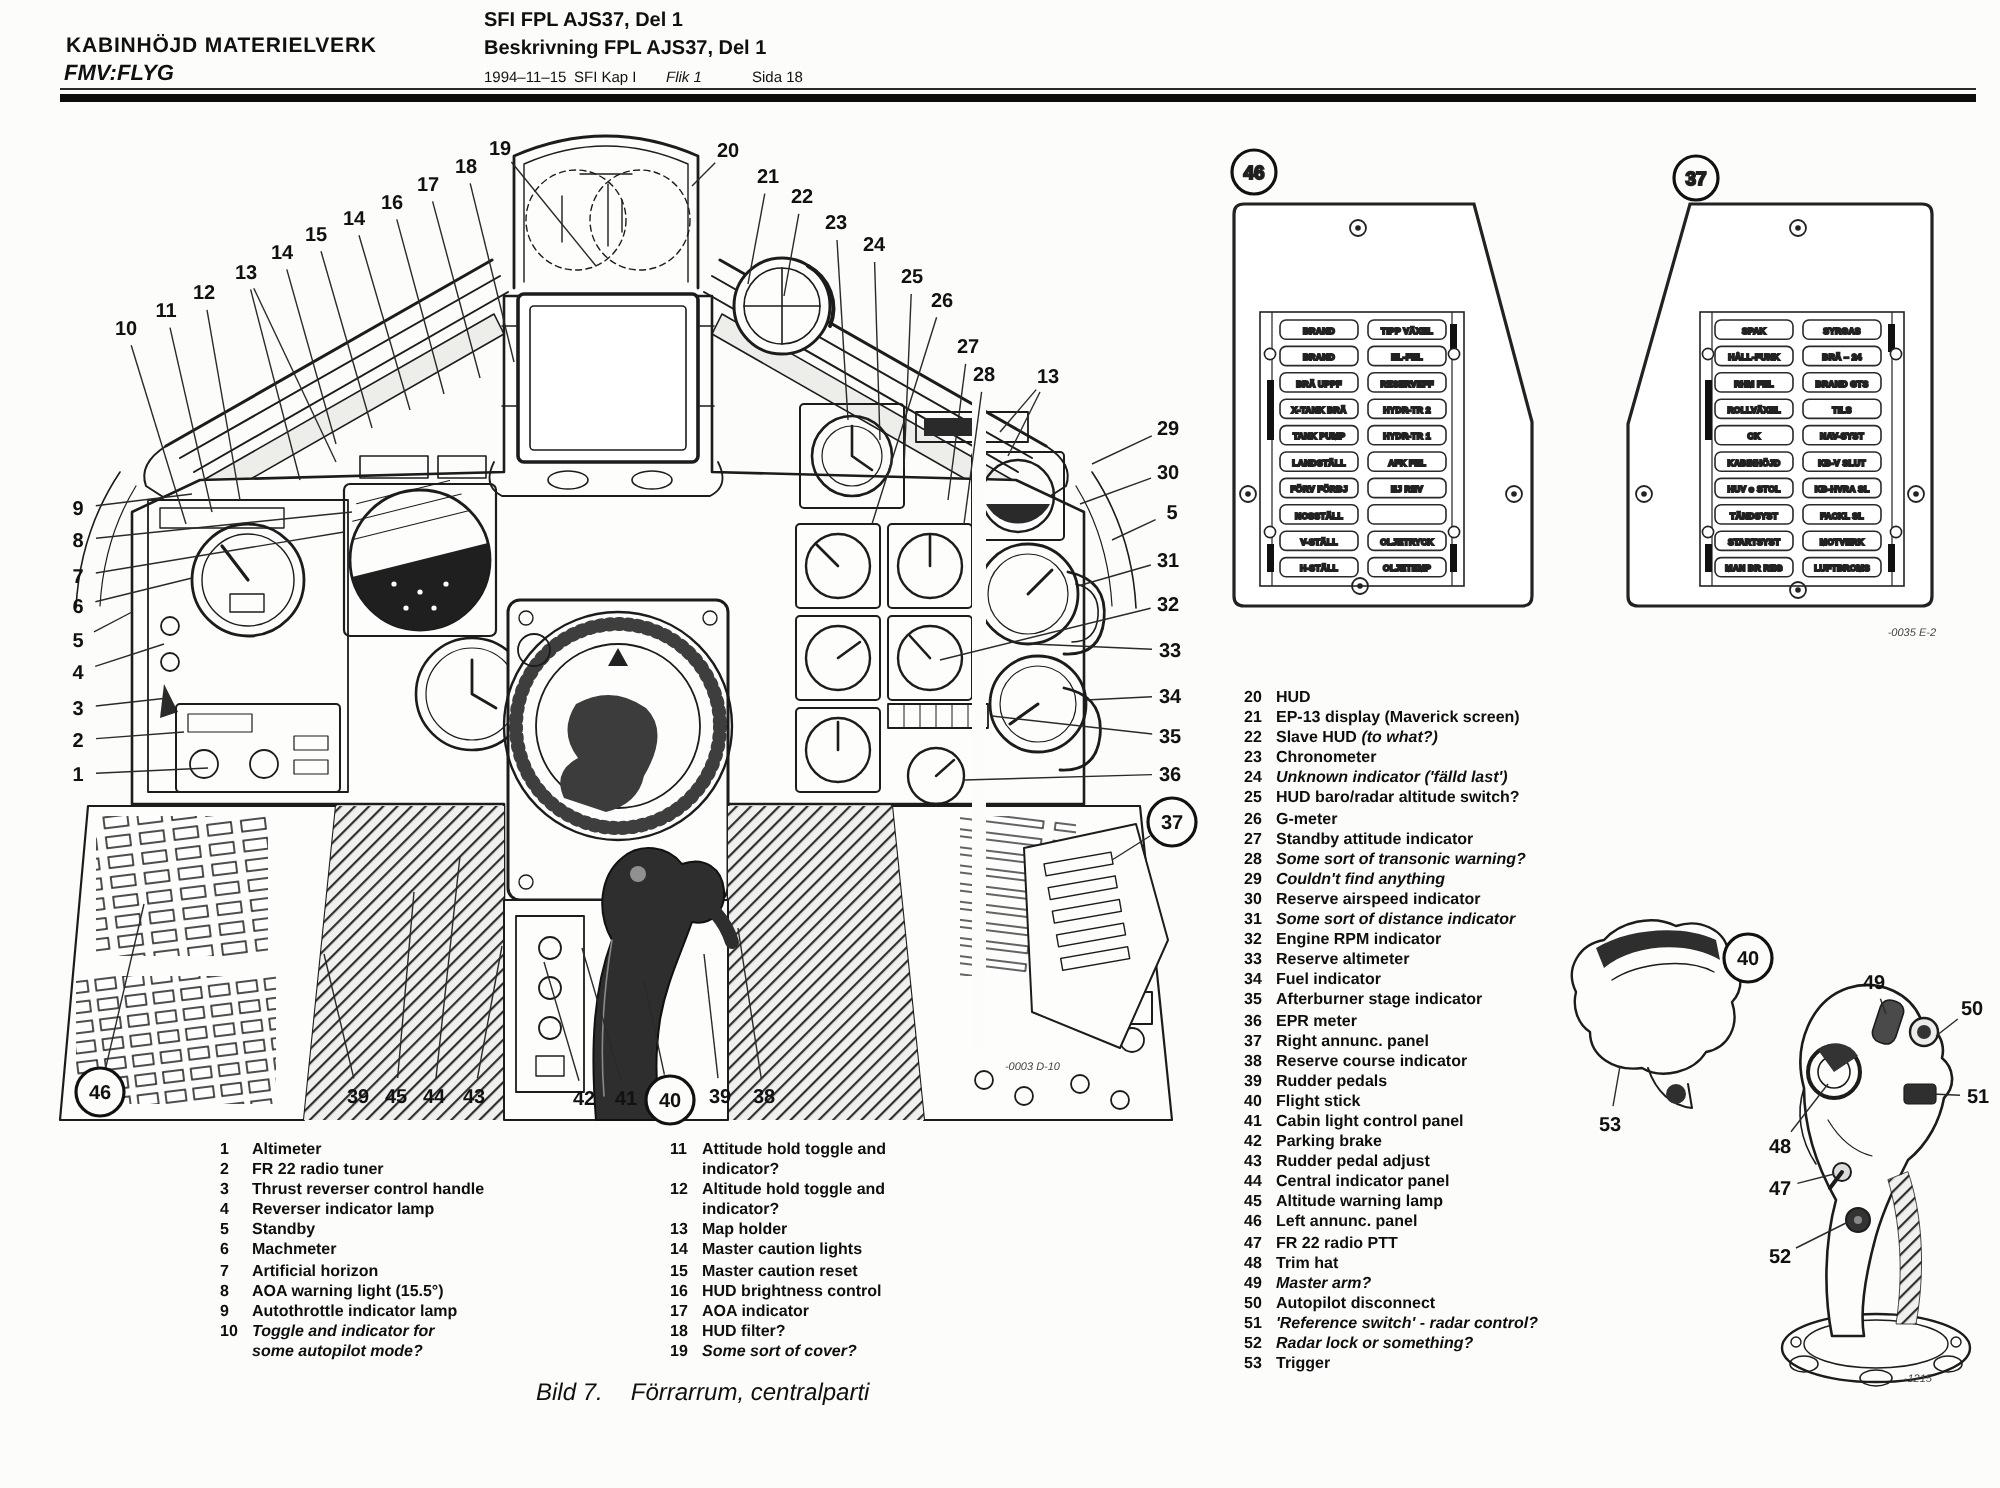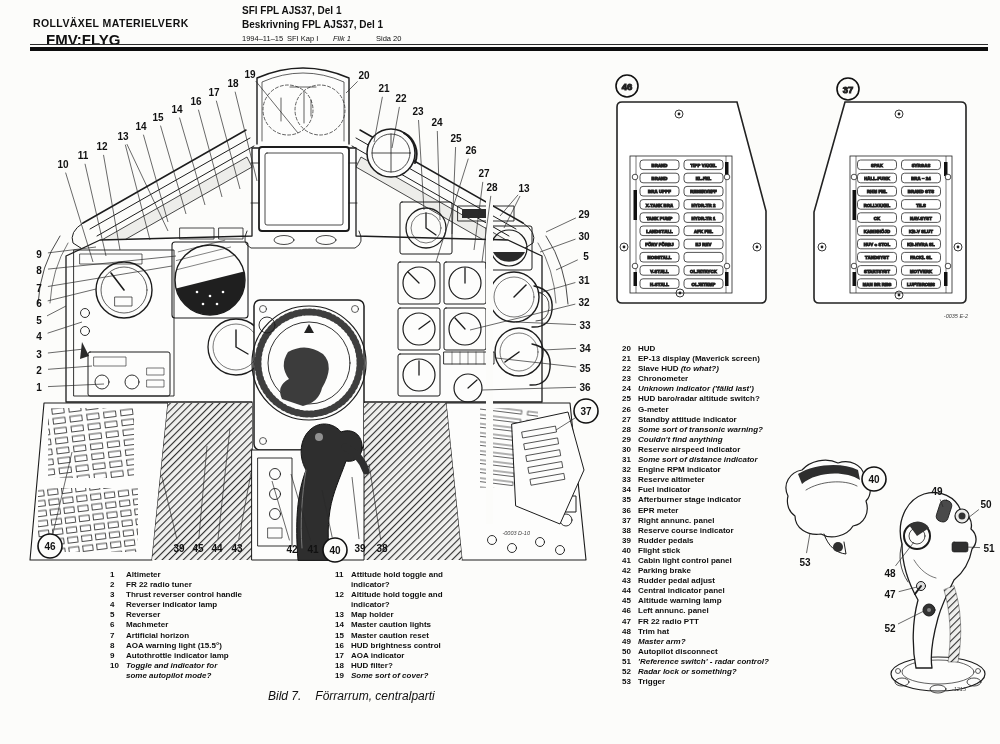--- a/index.html
+++ b/index.html
@@ -1,21 +1,21 @@
 <!DOCTYPE html>
 <html><head>
 <meta charset="utf-8">
 <style>
   html,body{margin:0;padding:0;background:#e8e8e6;}
   .page{position:relative;width:1000px;height:744px;background:#fcfcfa;overflow:hidden;
         font-family:"Liberation Sans",sans-serif;color:#101010;}
   .abs{position:absolute;white-space:nowrap;}
   
   .org{left:33px;top:17px;font-size:10.5px;font-weight:bold;letter-spacing:.4px;}
-  .dept{left:46px;top:31px;font-size:15px;font-weight:bold;}
+  .dept{left:32px;top:31px;font-size:11px;font-weight:bold;font-style:italic;}
   .doc-title{left:242px;top:5px;font-size:10px;font-weight:bold;}
   .doc-sub{left:242px;top:19px;font-size:10px;font-weight:bold;}
   .meta{top:34px;font-size:7.5px;}
   .m1{left:242px;} .m2{left:287px;} .m3{left:333px;font-style:italic;} .m4{left:376px;}
   .rule-thin{left:30px;top:44px;width:958px;height:1px;background:#2a2a2a;}
   .rule-thick{left:30px;top:46.5px;width:958px;height:4px;background:#0d0d0d;}
   
   .legend{position:absolute;font-size:8px;line-height:10.1px;font-weight:bold;color:#0e0e0e;}
   .lg-item{white-space:nowrap;}
   .lg-num{display:inline-block;width:16px;font-weight:bold;font-style:normal;}
@@ -35,28 +35,28 @@
   .badge{font-family:"Liberation Sans",sans-serif;font-size:9.5px;font-weight:bold;fill:#111;text-anchor:middle;}
   .cell{fill:#fff;stroke:#2a2a2a;stroke-width:.8;}
   .cell-txt{font-family:"Liberation Sans",sans-serif;font-size:4.3px;font-weight:bold;fill:#111;text-anchor:middle;letter-spacing:.1px;}
   .tiny{font-family:"Liberation Sans",sans-serif;font-size:5.5px;font-style:italic;fill:#444;text-anchor:end;}
 </style>
 </head>
 <body>
 
 <div class="page">
 
-  <div class="abs org">ROLLVÄXEL MATERIELVERK</div>
+  <div class="abs org">KABINHÖJD MATERIELVERK</div>
   <div class="abs dept">FMV:FLYG</div>
   <div class="abs doc-title">SFI FPL AJS37, Del 1</div>
   <div class="abs doc-sub">Beskrivning FPL AJS37, Del 1</div>
   <div class="abs meta m1">1994–11–15</div>
   <div class="abs meta m2">SFI Kap I</div>
   <div class="abs meta m3">Flik 1</div>
-  <div class="abs meta m4">Sida 20</div>
+  <div class="abs meta m4">Sida 18</div>
   <div class="abs rule-thin"></div>
   <div class="abs rule-thick"></div>
 
   <svg width="1000" height="744" viewBox="0 0 1000 744">
     <defs>
       <pattern id="hatch" patternUnits="userSpaceOnUse" width="5" height="5" patternTransform="rotate(45)">
         <rect width="5" height="5" fill="#f0f0ee"></rect>
         <line x1="0" y1="0" x2="0" y2="5" stroke="#2f2f2f" stroke-width="2.2"></line>
       </pattern>
       <pattern id="sw" patternUnits="userSpaceOnUse" width="17" height="10" patternTransform="rotate(-7)">
@@ -561,21 +561,21 @@
         <text x="805" y="565.5" class="callout">53</text>
       </g>
     <text class="tiny" x="966" y="691">-1215</text>
   </svg>
 
   <div id="legend-a" class="legend">
       <div class="lg-item"><span class="lg-num">1</span><span class="">Altimeter</span></div>
       <div class="lg-item"><span class="lg-num">2</span><span class="">FR 22 radio tuner</span></div>
       <div class="lg-item"><span class="lg-num">3</span><span class="">Thrust reverser control handle</span></div>
       <div class="lg-item"><span class="lg-num">4</span><span class="">Reverser indicator lamp</span></div>
-      <div class="lg-item"><span class="lg-num">5</span><span class="">Reverser</span></div>
+      <div class="lg-item"><span class="lg-num">5</span><span class="">Standby</span></div>
       <div class="lg-item"><span class="lg-num">6</span><span class="">Machmeter</span></div>
       <div class="lg-item"><span class="lg-num">7</span><span class="">Artificial horizon</span></div>
       <div class="lg-item"><span class="lg-num">8</span><span class="">AOA warning light (15.5°)</span></div>
       <div class="lg-item"><span class="lg-num">9</span><span class="">Autothrottle indicator lamp</span></div>
       <div class="lg-item"><span class="lg-num">10</span><span class="it">Toggle and indicator for</span></div>
       <div class="lg-cont it">some autopilot mode?</div>
     </div>
   <div id="legend-b" class="legend">
       <div class="lg-item"><span class="lg-num">11</span><span class="">Attitude hold toggle and</span></div>
       <div class="lg-cont">indicator?</div>

